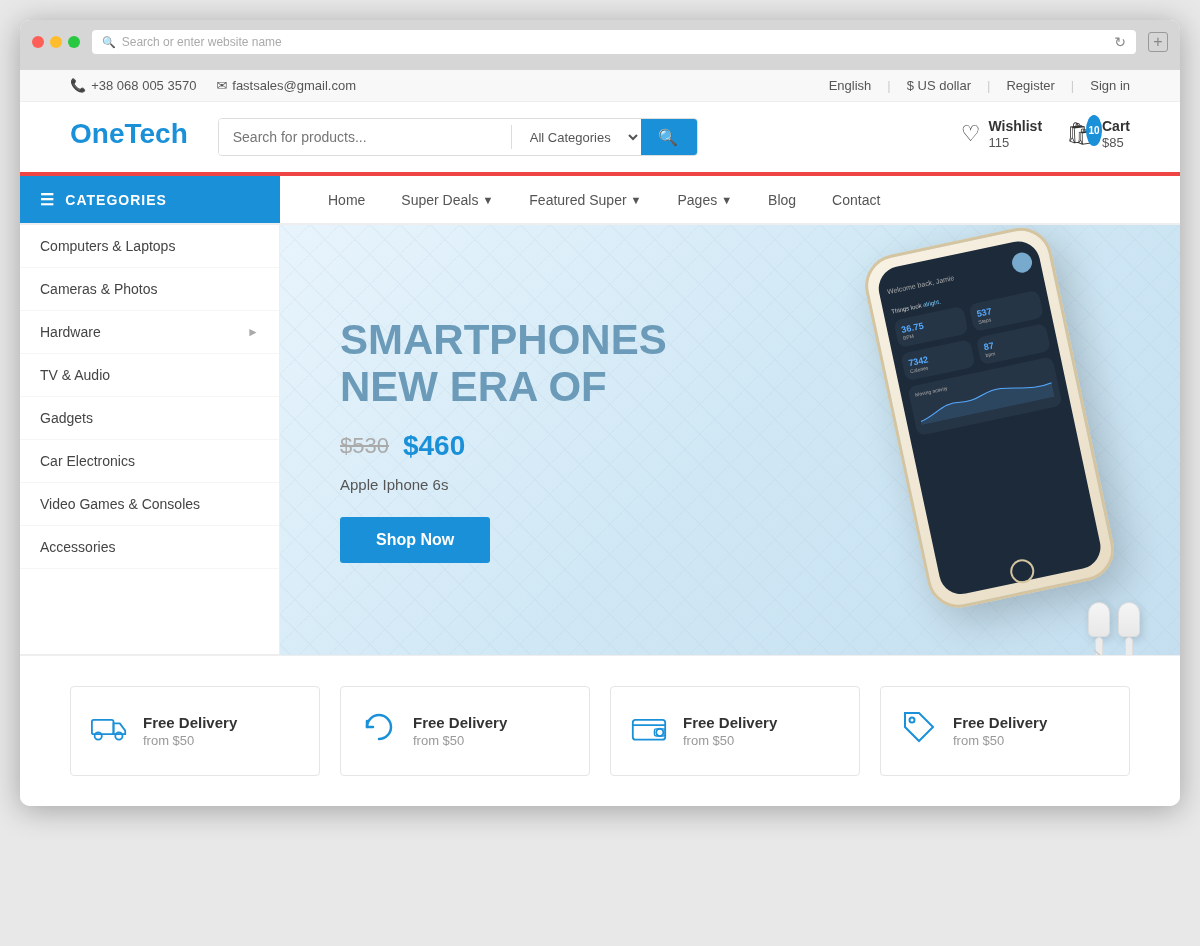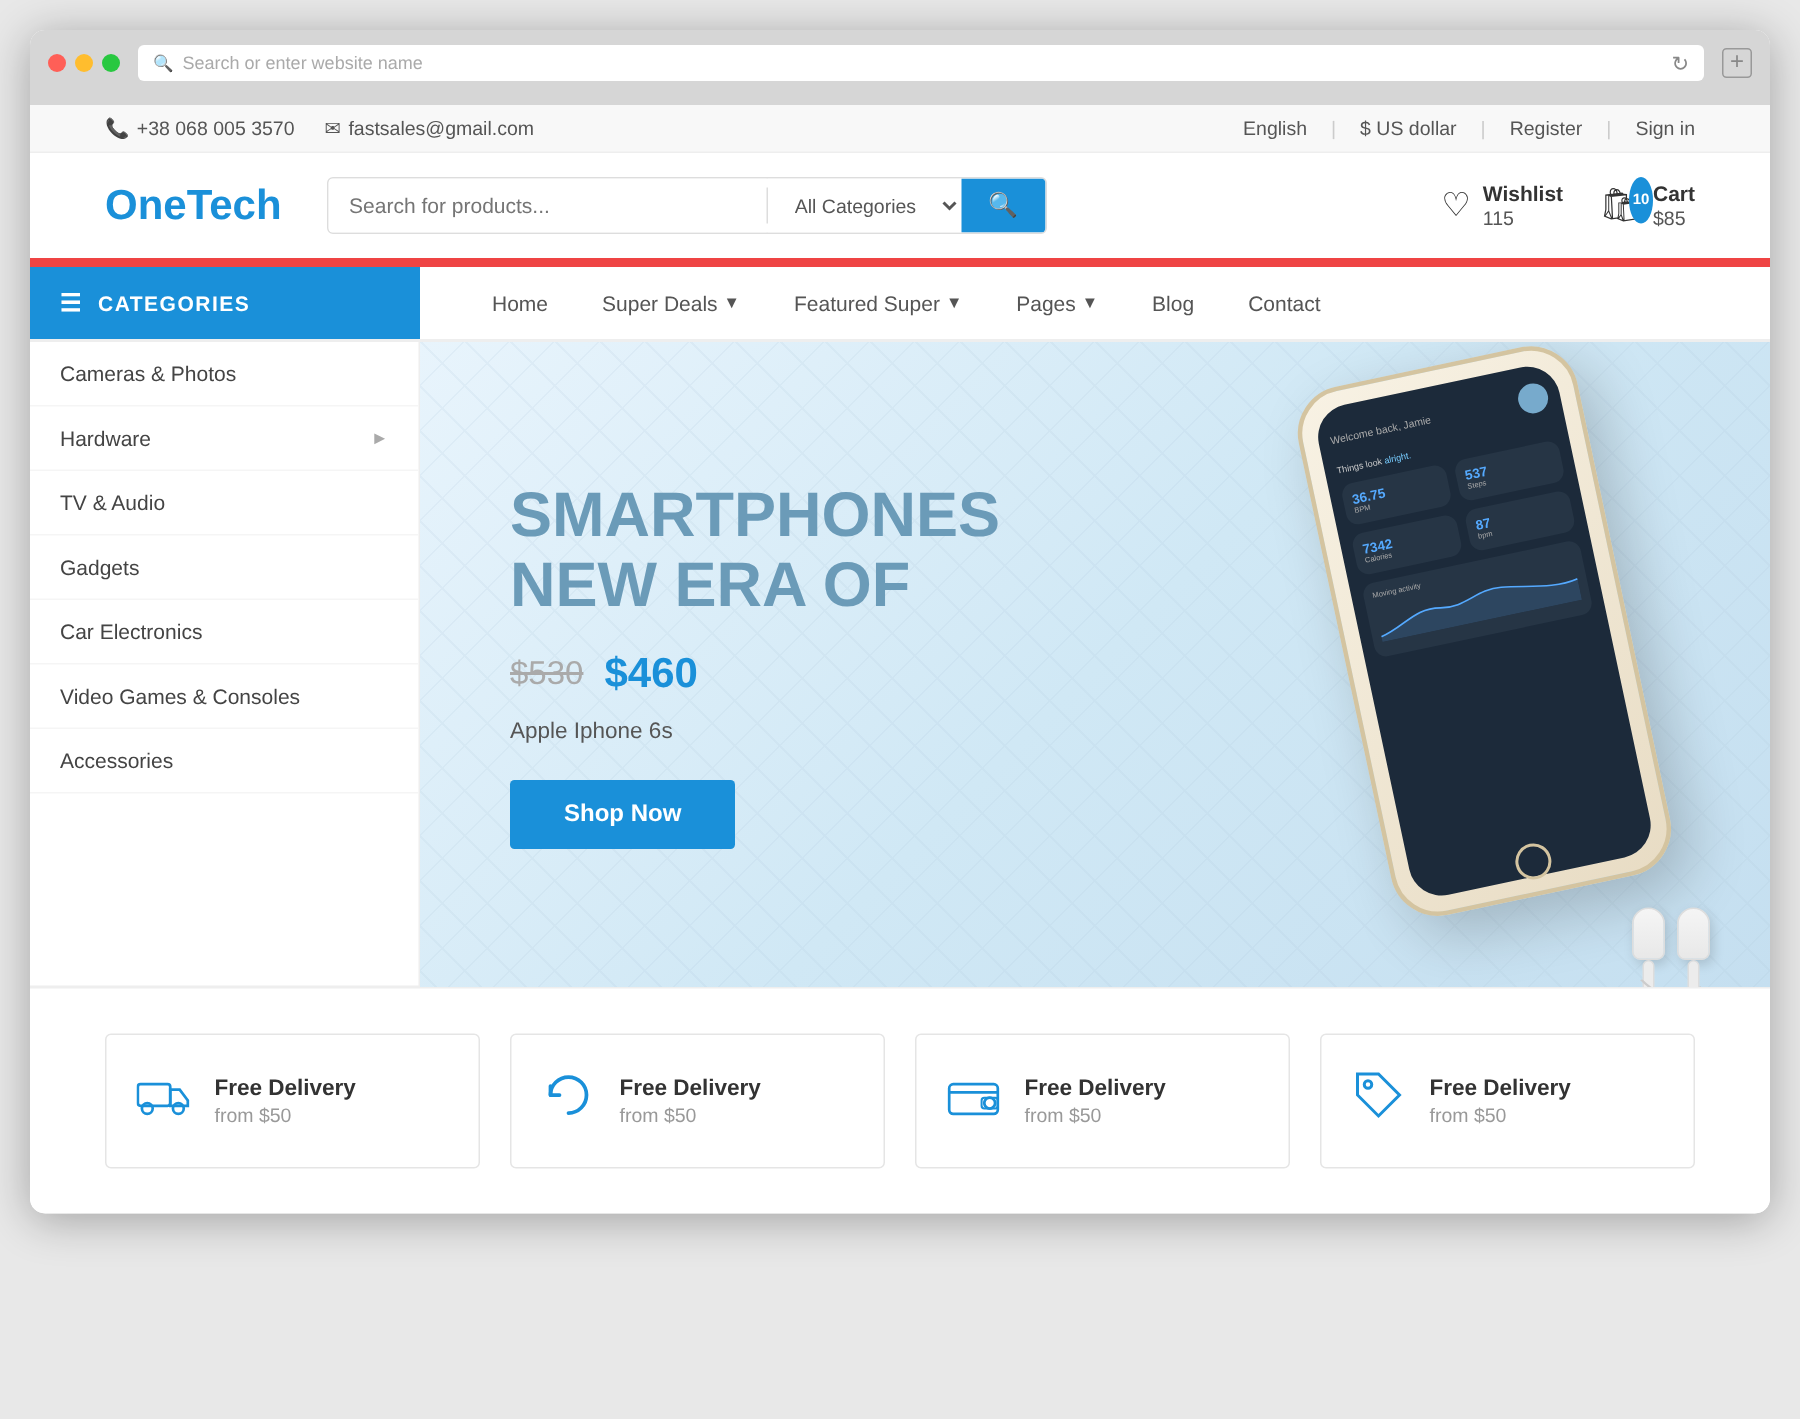--- a/index.html
+++ b/index.html
@@ -21,21 +21,21 @@
     .browser-tabs { height: 8px; }
 
     
     .topbar { background: #f8f8f8; border-bottom: 1px solid #eee; padding: 8px 50px; display: flex; align-items: center; font-size: 13px; color: #555; }
     .topbar-left { display: flex; gap: 20px; }
     .topbar-right { margin-left: auto; display: flex; align-items: center; gap: 16px; text-align: center; }
     .topbar-item { display: flex; align-items: center; gap: 5px; cursor: pointer; }
     .topbar-divider { color: #ccc; }
 
     
-    .header { background: #fff; padding: 16px 50px; display: flex; align-items: center; gap: 20px; border-bottom: 6px solid #ef4444; }
+    .header { background: #fff; padding: 16px 50px; display: flex; align-items: flex-start; gap: 20px; border-bottom: 4px solid #ef4444; }
     .logo { font-size: 28px; font-weight: 700; color: #1a90d9; text-decoration: none; margin-right: 10px; white-space: nowrap; }
     
     .search-bar { flex: 1; display: flex; max-width: 480px; border: 1.5px solid #ddd; border-radius: 4px; overflow: hidden; }
     .search-input { flex: 1; border: none; outline: none; padding: 10px 14px; font-size: 14px; color: #999; }
     .search-divider { width: 1px; background: #ddd; margin: 6px 0; }
     .search-category { border: none; outline: none; padding: 0 14px; font-size: 13px; color: #555; background: #fff; cursor: pointer; white-space: nowrap; }
     .search-btn { background: #1a90d9; border: none; padding: 0 18px; cursor: pointer; color: #fff; font-size: 16px; }
     
     .header-actions { margin-left: auto; display: flex; align-items: center; gap: 24px; }
     .header-action { display: flex; align-items: center; gap: 8px; cursor: pointer; }
@@ -192,20 +192,23 @@
       </div>
       <div class="nav-item">
         <span>Contact</span>
       </div>
     </nav>
   </div>
 
   <div class="main-content">
 
     <div class="categories-dropdown">
+      <div class="cat-item">
+        <span>Computers &amp; Laptops</span>
+      </div>
       <div class="cat-item">
         <span>Cameras &amp; Photos</span>
       </div>
       <div class="cat-item">
         <span>Hardware</span>
         <span class="cat-arrow">►</span>
       </div>
       <div class="cat-item">
         <span>TV &amp; Audio</span>
       </div>

